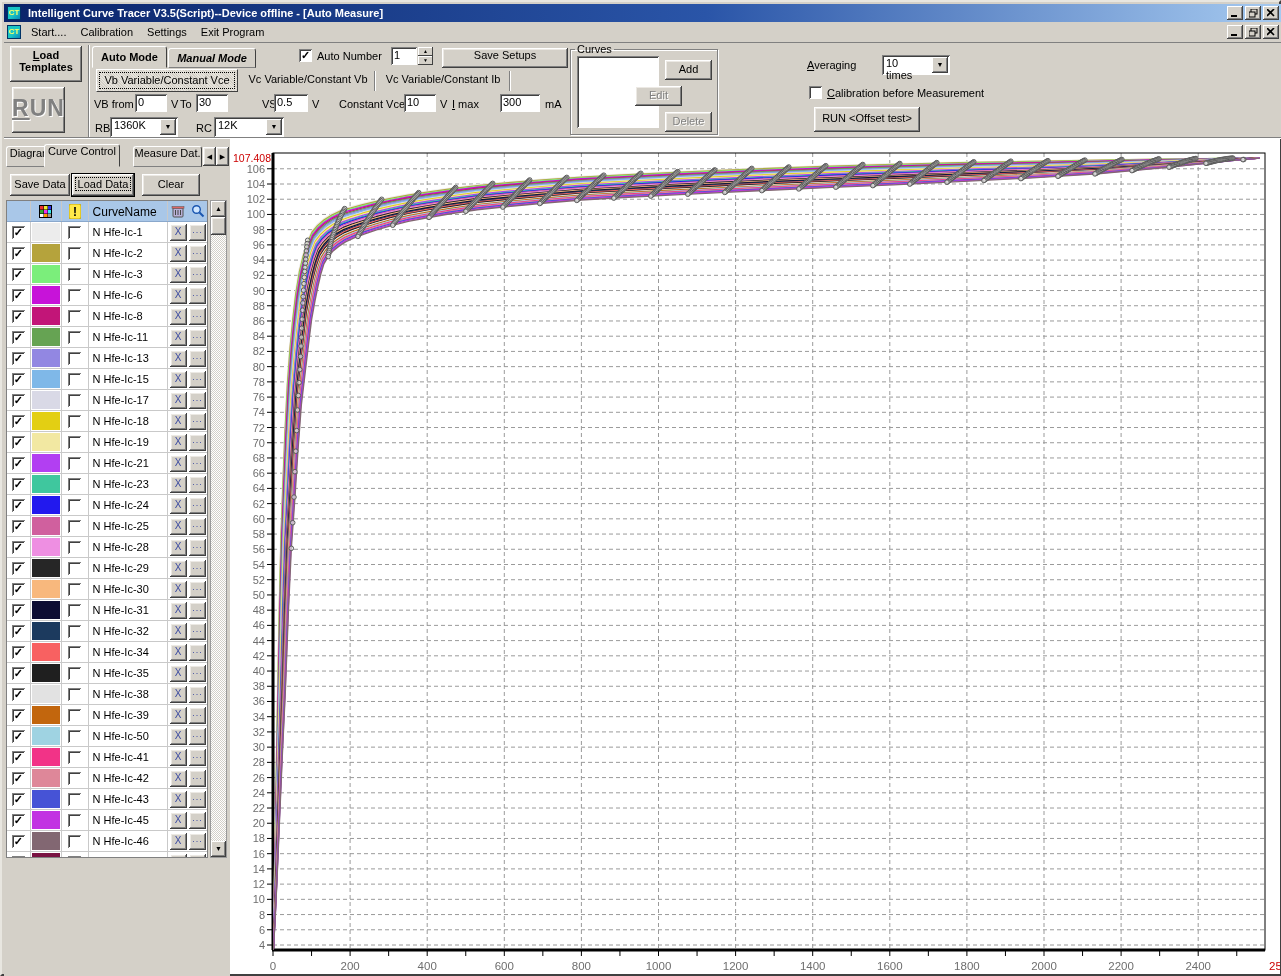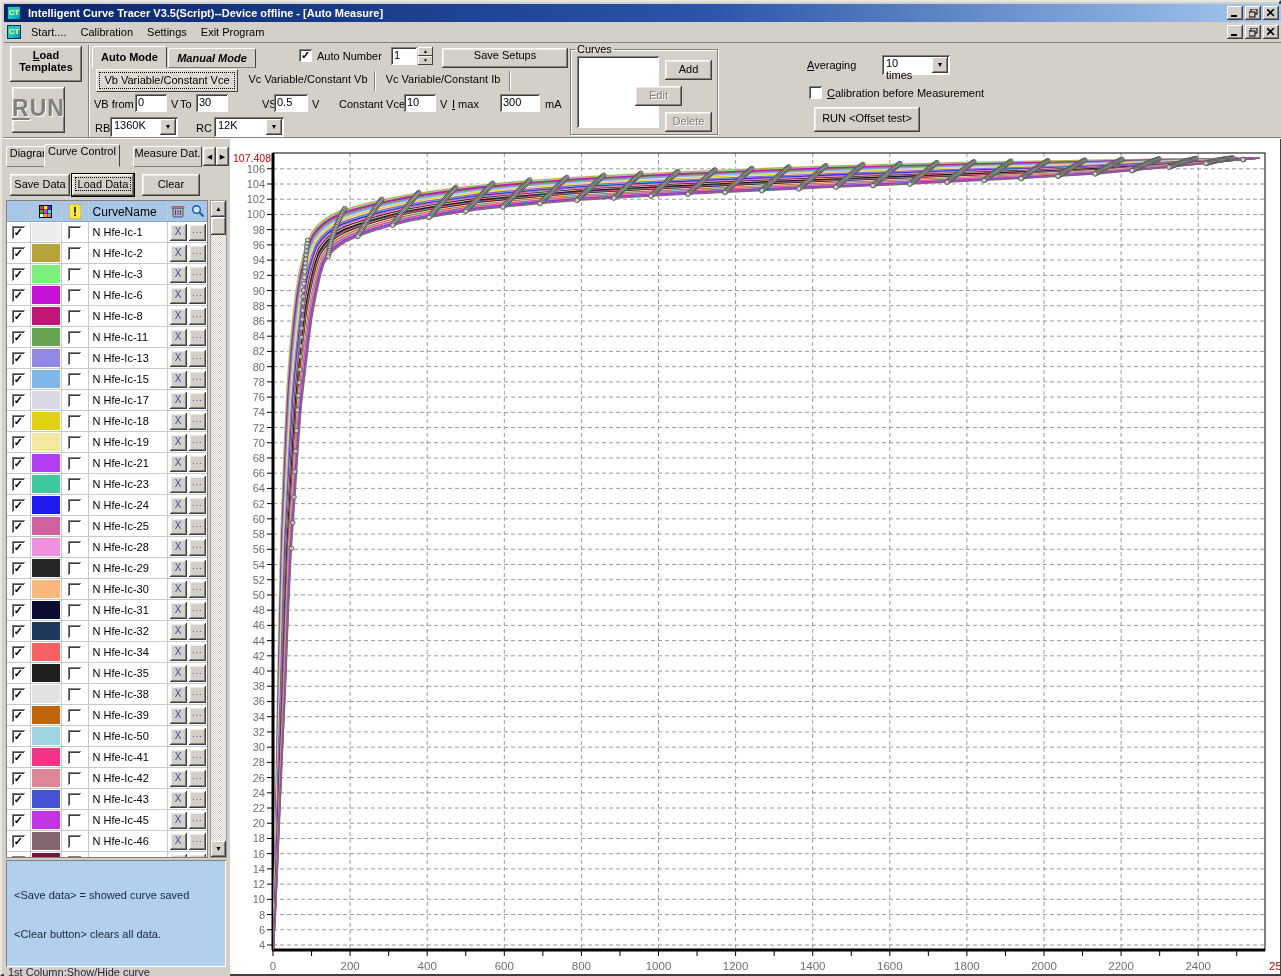--- a/index.html
+++ b/index.html
@@ -1873,25 +1873,15 @@
           </div>
         </div>
     </div>
 
     <div id="vscroll" class="abs">
       <div class="sarrow" style="position:absolute;left:0;top:0;">▲</div>
       <div class="btn3d" style="position:absolute;left:0;top:16px;width:15px;height:18px;"></div>
       <div class="sarrow" style="position:absolute;left:0;bottom:0;">▼</div>
     </div>
 
-    <div id="infobox" class="abs">
-      <div>  &lt;Save data&gt; = showed curve saved</div>
-      <div>  &lt;Clear button&gt; clears all data.</div>
-      <div>1st Column:Show/Hide curve</div>
-      
-      
-      
-      
-      
-    </div>
   </div>
 
 </div>
 
 </body></html>

